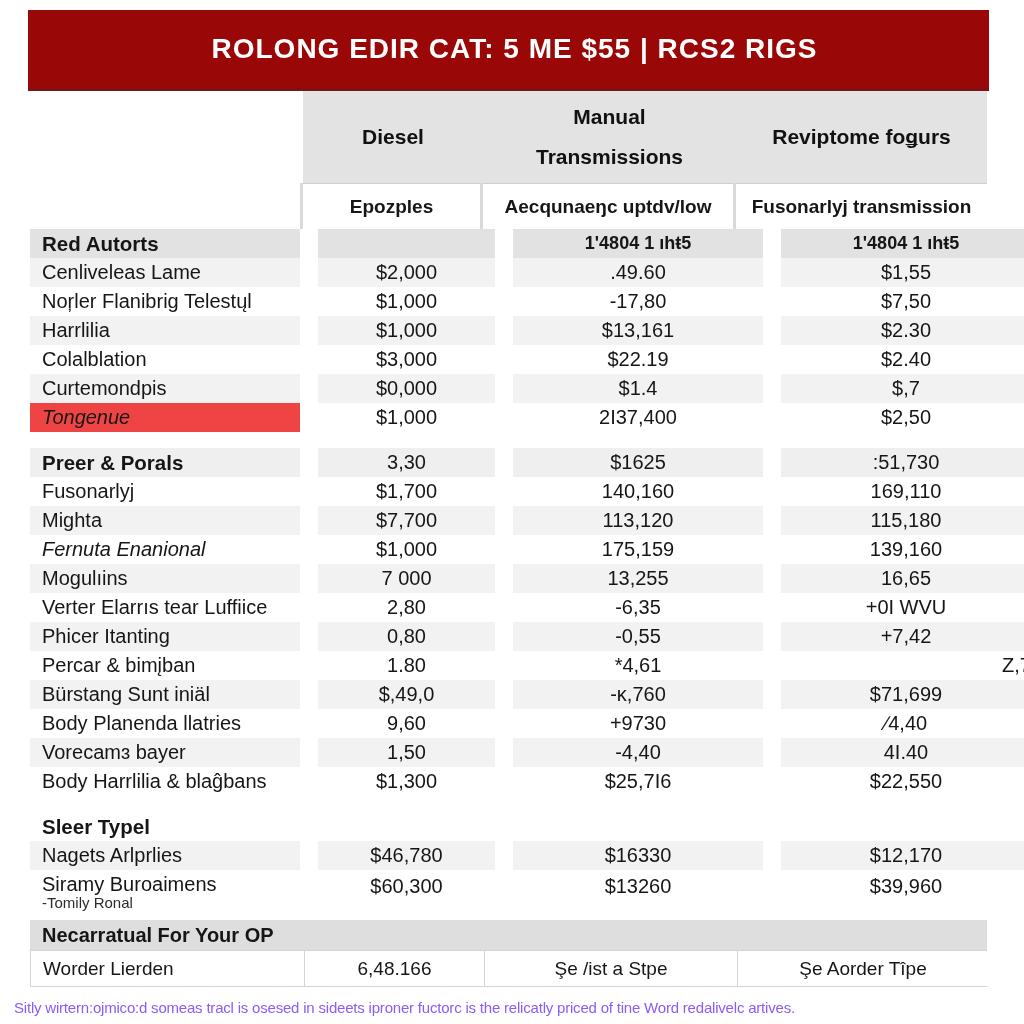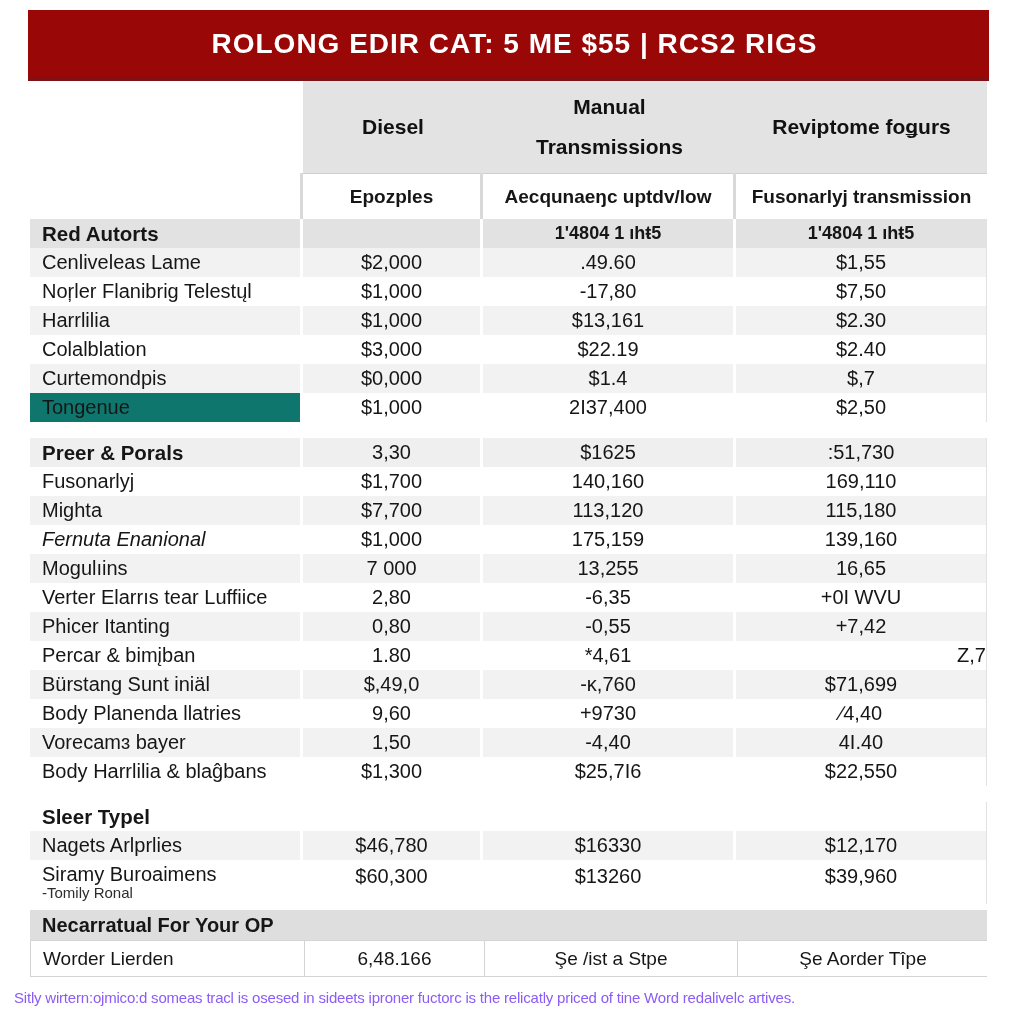--- a/index.html
+++ b/index.html
@@ -1,19 +1,19 @@
 <!DOCTYPE html>
 <html><head>
 <meta charset="utf-8">
 <style>
   * { margin:0; padding:0; box-sizing:border-box; }
   html,body { width:1024px; height:1024px; background:#ffffff; overflow:hidden;
     font-family:"Liberation Sans", sans-serif; color:#161616; }
 
-  .banner { margin:10px 0 0 28px; width:961px; height:71px;
+  .banner { margin:10px 0 0 28px; width:961px; height:81px;
     background:#9a0707; border-bottom:3px solid #7d1113;
     display:flex; align-items:center; justify-content:center;padding-left:12px; }
   .banner span { color:#ffffff; font-weight:bold; font-size:28px; letter-spacing:1px; }
 
   .tbl { margin-left:30px; width:957px; }
 
   
   .hdr1 { display:flex; height:92px; }
   .h1spacer { width:273px; }
   .h1block { width:684px; background:#e3e3e3; display:grid;
@@ -23,21 +23,21 @@
 
   
   .hdr2 { display:grid; grid-template-columns:270px 177px 250px 251px; column-gap:3px;
     height:46px; background:#d9d9d9; border-right:1px solid #d9d9d9; }
   .hdr2 .cell { background:#ffffff; display:flex; align-items:center; justify-content:center;
     font-weight:600; font-size:19px; }
   .hdr2 .c1 { background:#ffffff; }
   .hdr2 .cell.bt { border-top:1px solid #cfcfcf; }
 
   
-  .trow { display:grid; grid-template-columns:270px 177px 250px 251px; column-gap:3px;
+  .trow { display:grid; grid-template-columns:270px 177px 250px 251px; column-gap:18px;
     height:29px; align-items:stretch; }
   .cell { white-space:nowrap; }
   .cell.label { padding-left:12px; line-height:29px; font-size:20px; }
   .cell.val { text-align:center; line-height:29px; font-size:20px; border-right:0; }
   .trow .cell:last-child { border-right:1px solid #e2e2e2; }
   .section-header .lbl { font-weight:bold; font-size:20.5px; }
   .bold-vals .val { font-weight:bold; font-size:18px; }
   .sub { display:block; font-size:15px; line-height:15px; color:#2c2c2c; }
   .tall { height:44px; }
   .tall .cell.label { line-height:21px; padding-top:4px; }
@@ -122,21 +122,21 @@
     <div class="cell val" style="background: rgb(255, 255, 255);">$22.19</div>
     <div class="cell val" style="background: rgb(255, 255, 255);">$2.40</div>
   </div>
         <div class="trow">
     <div class="cell label" style="background: rgb(242, 242, 242);"><span class="lbl">Curtemondpis</span><span class="sub"></span></div>
     <div class="cell val" style="background: rgb(242, 242, 242);">$0,000</div>
     <div class="cell val" style="background: rgb(242, 242, 242);">$1.4</div>
     <div class="cell val" style="background: rgb(242, 242, 242);">$,7</div>
   </div>
         <div class="trow">
-    <div class="cell label" style="background: #0f766e;"><span class="lbl">Tongenue</span><span class="sub"></span></div>
+    <div class="cell label" style="background: #ef4444; font-style: italic;"><span class="lbl">Tongenue</span><span class="sub"></span></div>
     <div class="cell val" style="background: rgb(255, 255, 255);">$1,000</div>
     <div class="cell val" style="background: rgb(255, 255, 255);">2I37,400</div>
     <div class="cell val" style="background: rgb(255, 255, 255);">$2,50</div>
   </div>
         <div class="spacer"></div>
         <div class="trow section-header">
     <div class="cell label" style="background: rgb(239, 239, 239);"><span class="lbl">Preer &amp; Porals</span><span class="sub"></span></div>
     <div class="cell val" style="background: rgb(239, 239, 239);">3,30</div>
     <div class="cell val" style="background: rgb(239, 239, 239);">$1625</div>
     <div class="cell val" style="background: rgb(239, 239, 239);">:51,730</div>

